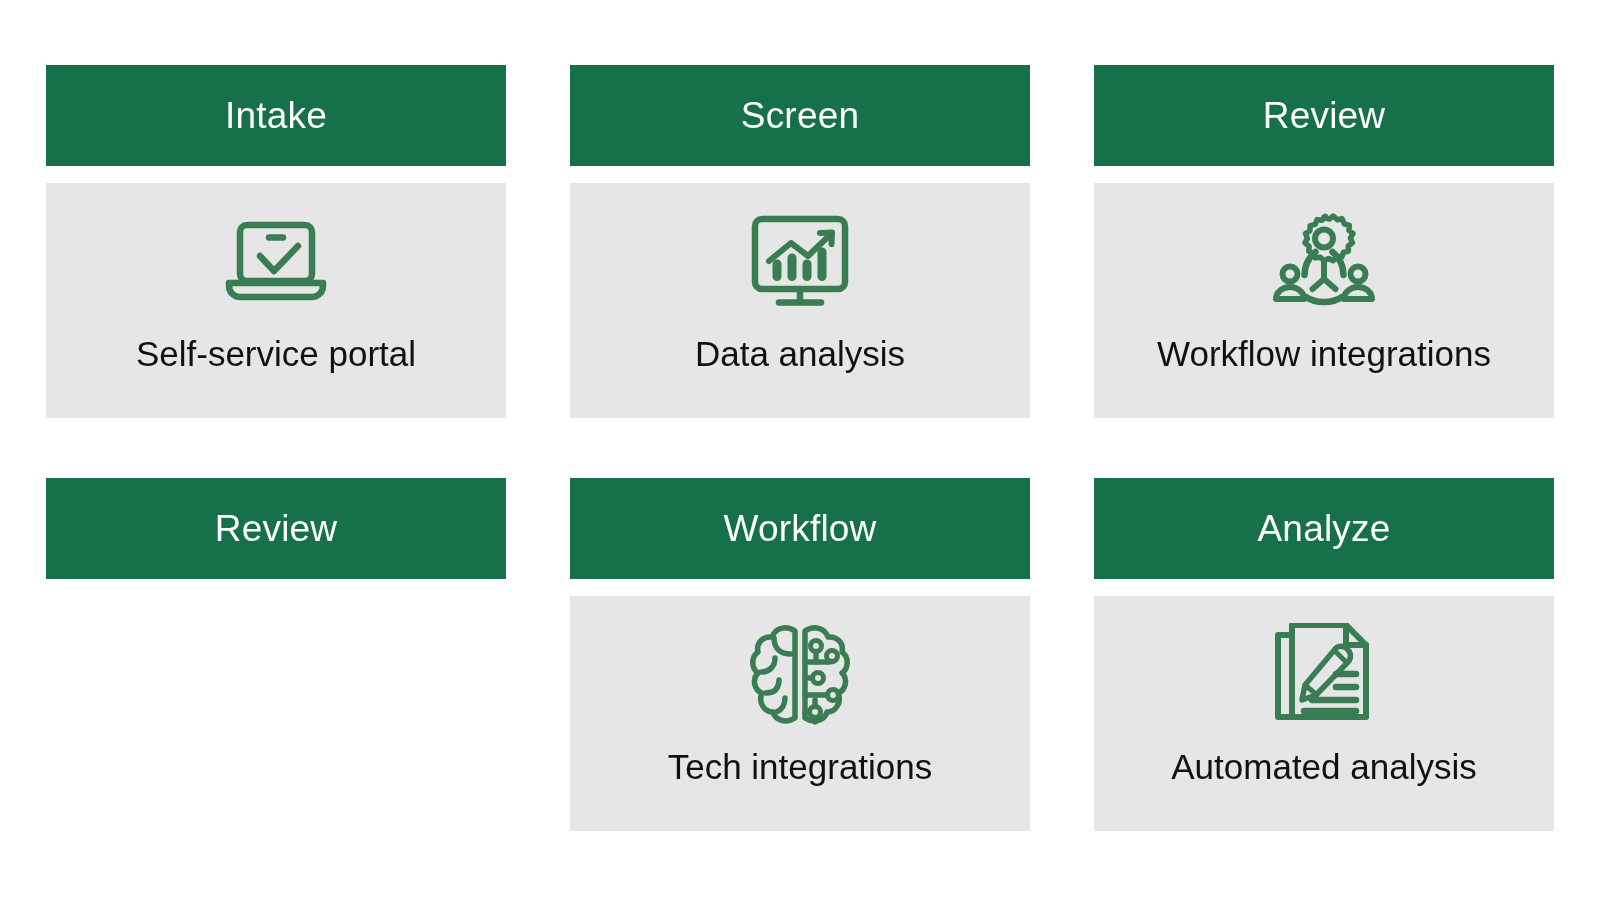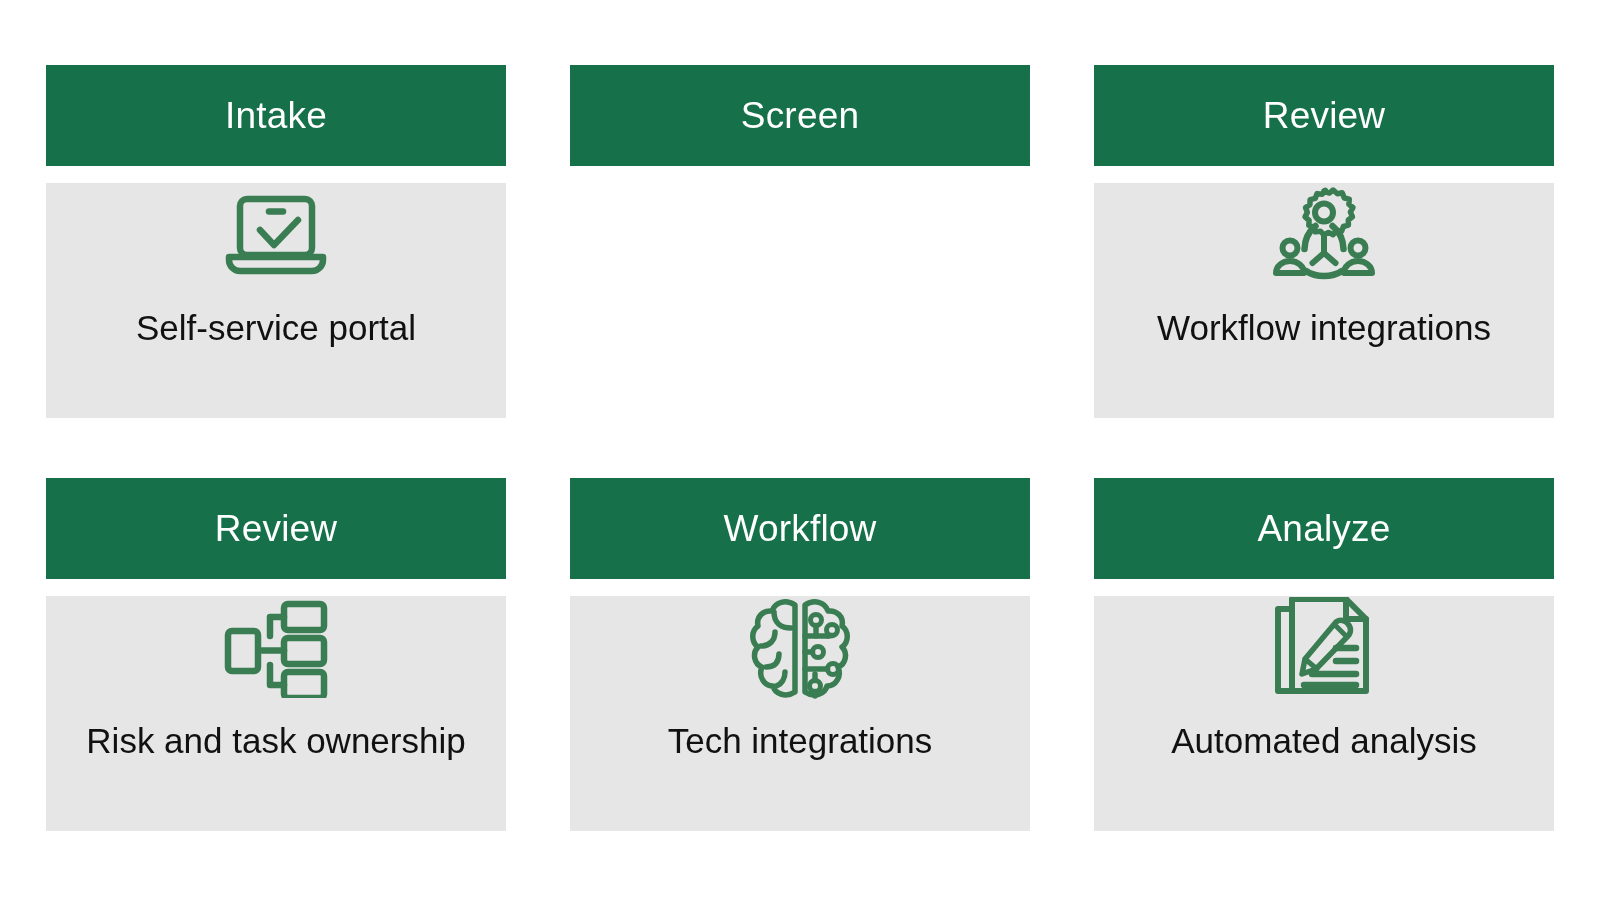--- a/index.html
+++ b/index.html
@@ -58,20 +58,21 @@
 
   .card-body {
     margin-top: 17px;
     height: 235px;
     background: #E6E6E6;
     display: flex;
     flex-direction: column;
     align-items: center;
     justify-content: flex-start;
     box-sizing: border-box;
+    padding-top: 26px;
   }
 
   .icon-wrap {
     width: 120px;
     height: 104px;
     display: flex;
     align-items: center;
     justify-content: center;
   }
 
@@ -110,20 +111,36 @@
           </svg>
         </div>
         <div class="card-caption">Self-service portal</div>
       </div>
     </div>
 
     <div class="card">
       <div class="card-header">
         <span class="card-title">Screen</span>
       </div>
+      <div class="card-body">
+        <div class="icon-wrap">
+          <svg width="108" height="96" viewBox="0 0 108 96" fill="none" stroke="#3A7D53" stroke-width="6.5" stroke-linecap="round" stroke-linejoin="round">
+            <rect x="9" y="6" width="90" height="70" rx="7"></rect>
+            <line x1="54" y1="76" x2="54" y2="88"></line>
+            <line x1="33" y1="89.5" x2="75" y2="89.5"></line>
+            <polyline points="23,48 45,30 62,43 85,21" stroke-width="6"></polyline>
+            <polyline points="74,20 86,19.5 85.5,31" stroke-width="6"></polyline>
+            <line x1="31" y1="63.5" x2="31" y2="51" stroke-width="9"></line>
+            <line x1="46" y1="63.5" x2="46" y2="45" stroke-width="9"></line>
+            <line x1="61" y1="63.5" x2="61" y2="51" stroke-width="9"></line>
+            <line x1="76" y1="63.5" x2="76" y2="39" stroke-width="9"></line>
+          </svg>
+        </div>
+        <div class="card-caption">Data analysis</div>
+      </div>
     </div>
 
     <div class="card">
       <div class="card-header">
         <span class="card-title">Review</span>
       </div>
       <div class="card-body">
         <div class="icon-wrap">
           <svg width="112" height="100" viewBox="0 0 112 100" fill="none" stroke="#3A7D53" stroke-width="6" stroke-linecap="round" stroke-linejoin="round">
 
@@ -147,34 +164,20 @@
             <path d="M76 88 a14 12 0 0 1 28 0 z"></path>
           </svg>
         </div>
         <div class="card-caption">Workflow integrations</div>
       </div>
     </div>
 
     <div class="card">
       <div class="card-header">
         <span class="card-title">Review</span>
-      </div>
-      <div class="card-body">
-        <div class="icon-wrap">
-          <svg width="112" height="100" viewBox="0 0 112 100" fill="none" stroke="#3A7D53" stroke-width="6.5" stroke-linecap="round" stroke-linejoin="round">
-            <rect x="8" y="33" width="30" height="40" rx="4"></rect>
-            <rect x="64" y="6" width="40" height="26" rx="4"></rect>
-            <rect x="64" y="40" width="40" height="26" rx="4"></rect>
-            <rect x="64" y="74" width="40" height="26" rx="4"></rect>
-            <polyline points="64,19 50,19 50,38"></polyline>
-            <line x1="42" y1="52.5" x2="64" y2="52.5"></line>
-            <polyline points="64,87 50,87 50,67"></polyline>
-          </svg>
-        </div>
-        <div class="card-caption">Risk and task ownership</div>
       </div>
     </div>
 
     <div class="card">
       <div class="card-header">
         <span class="card-title">Workflow</span>
       </div>
       <div class="card-body">
         <div class="icon-wrap">
           <svg width="100" height="104" viewBox="0 0 100 104" fill="none" stroke="#3A7D53" stroke-width="5.5" stroke-linecap="round" stroke-linejoin="round">

